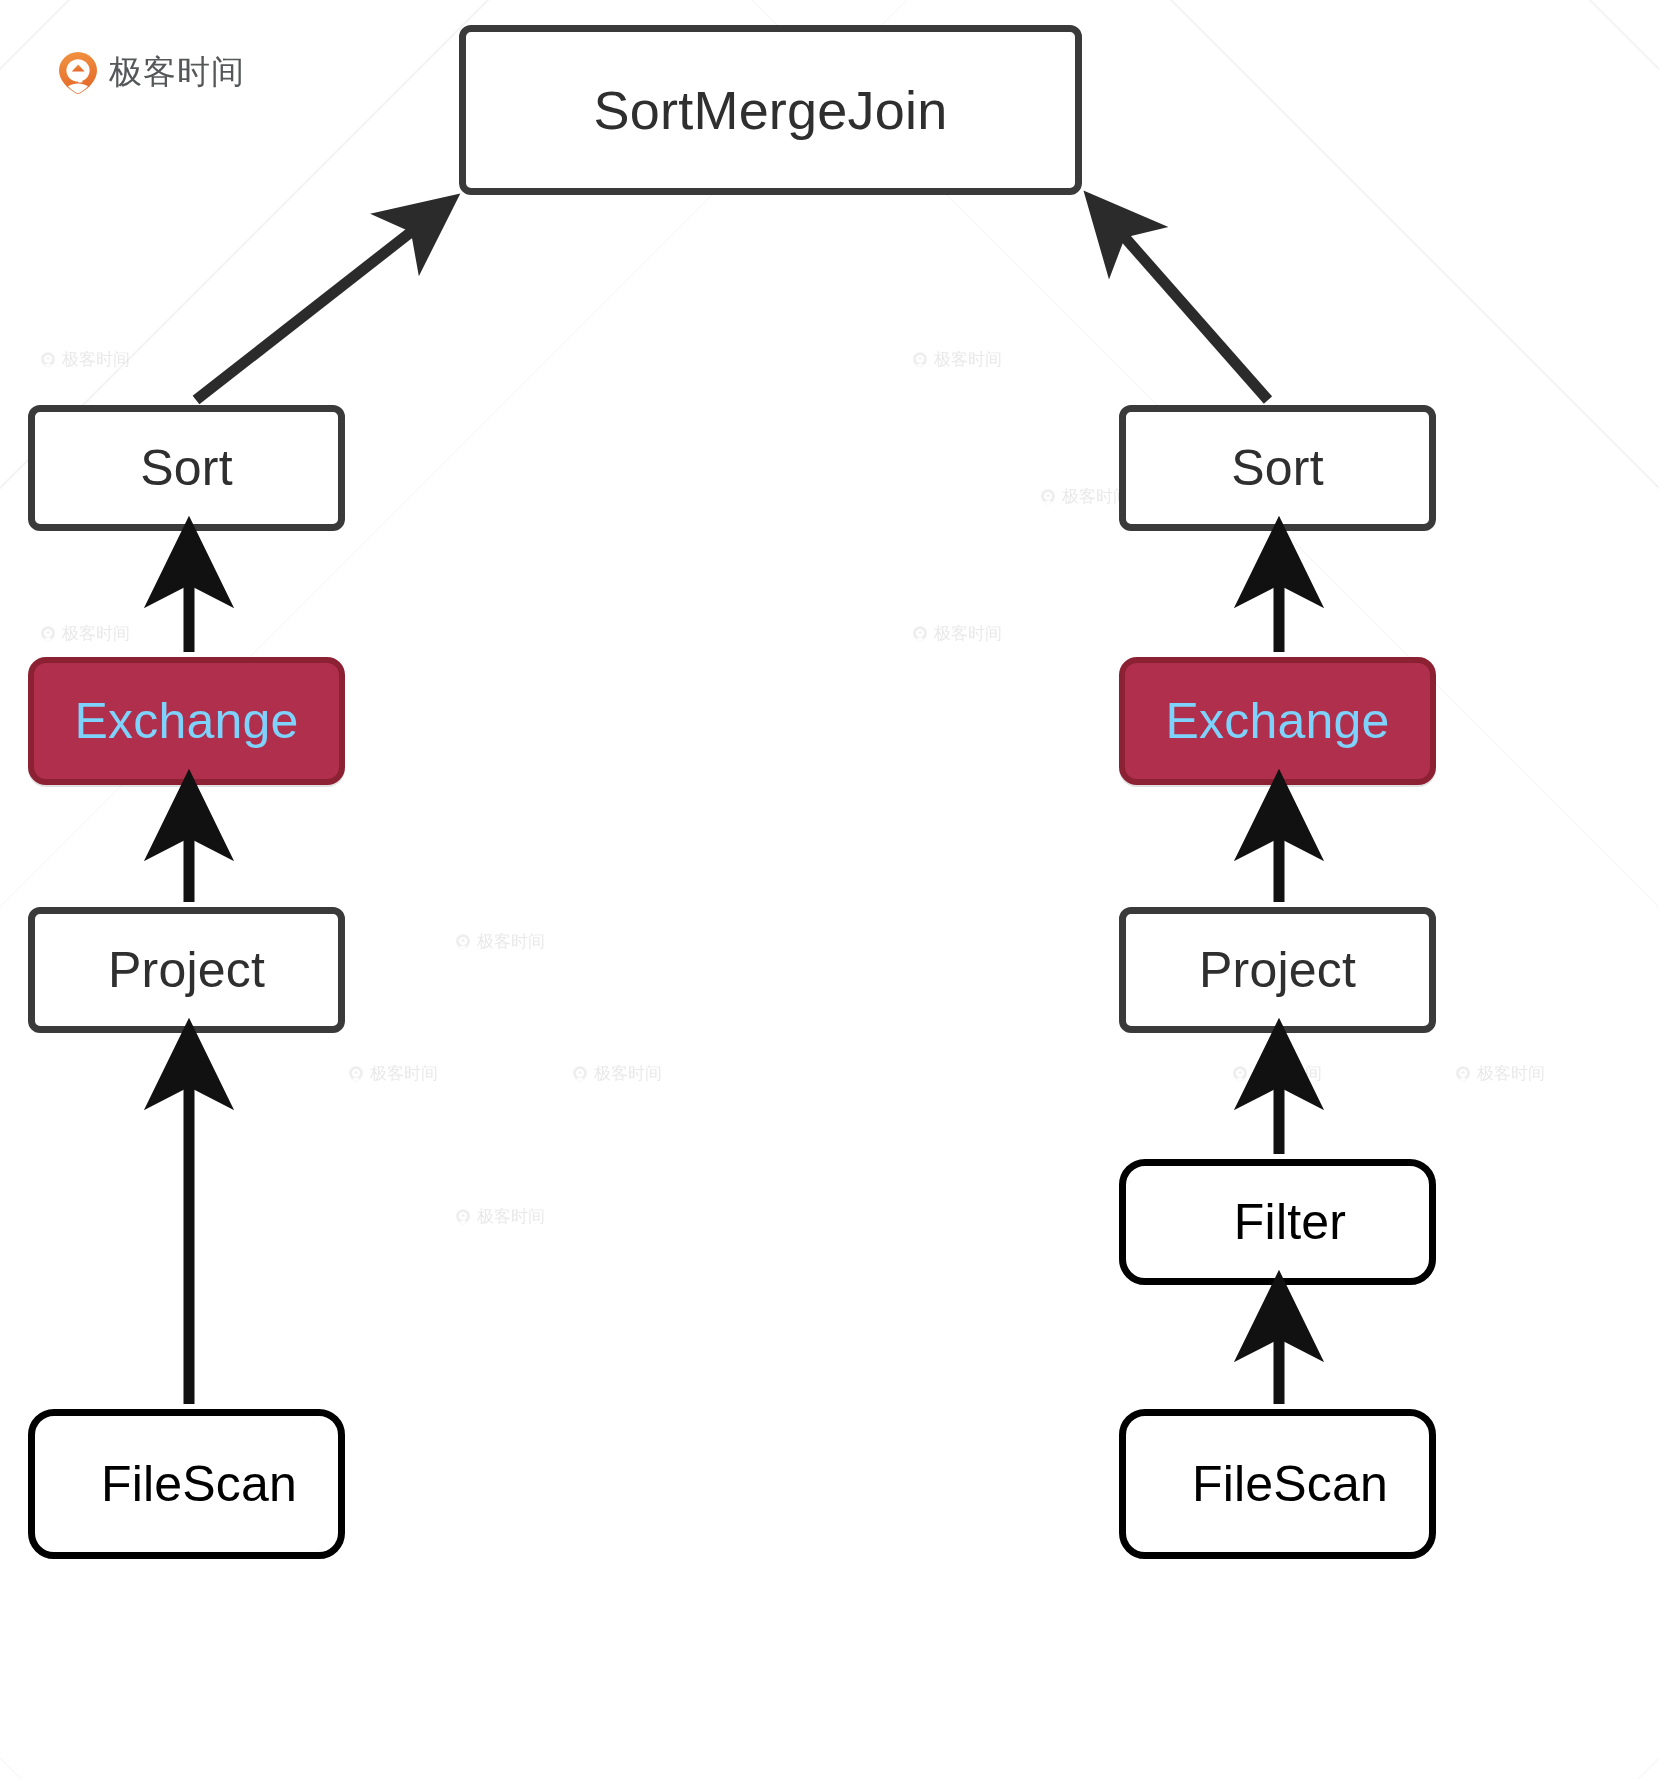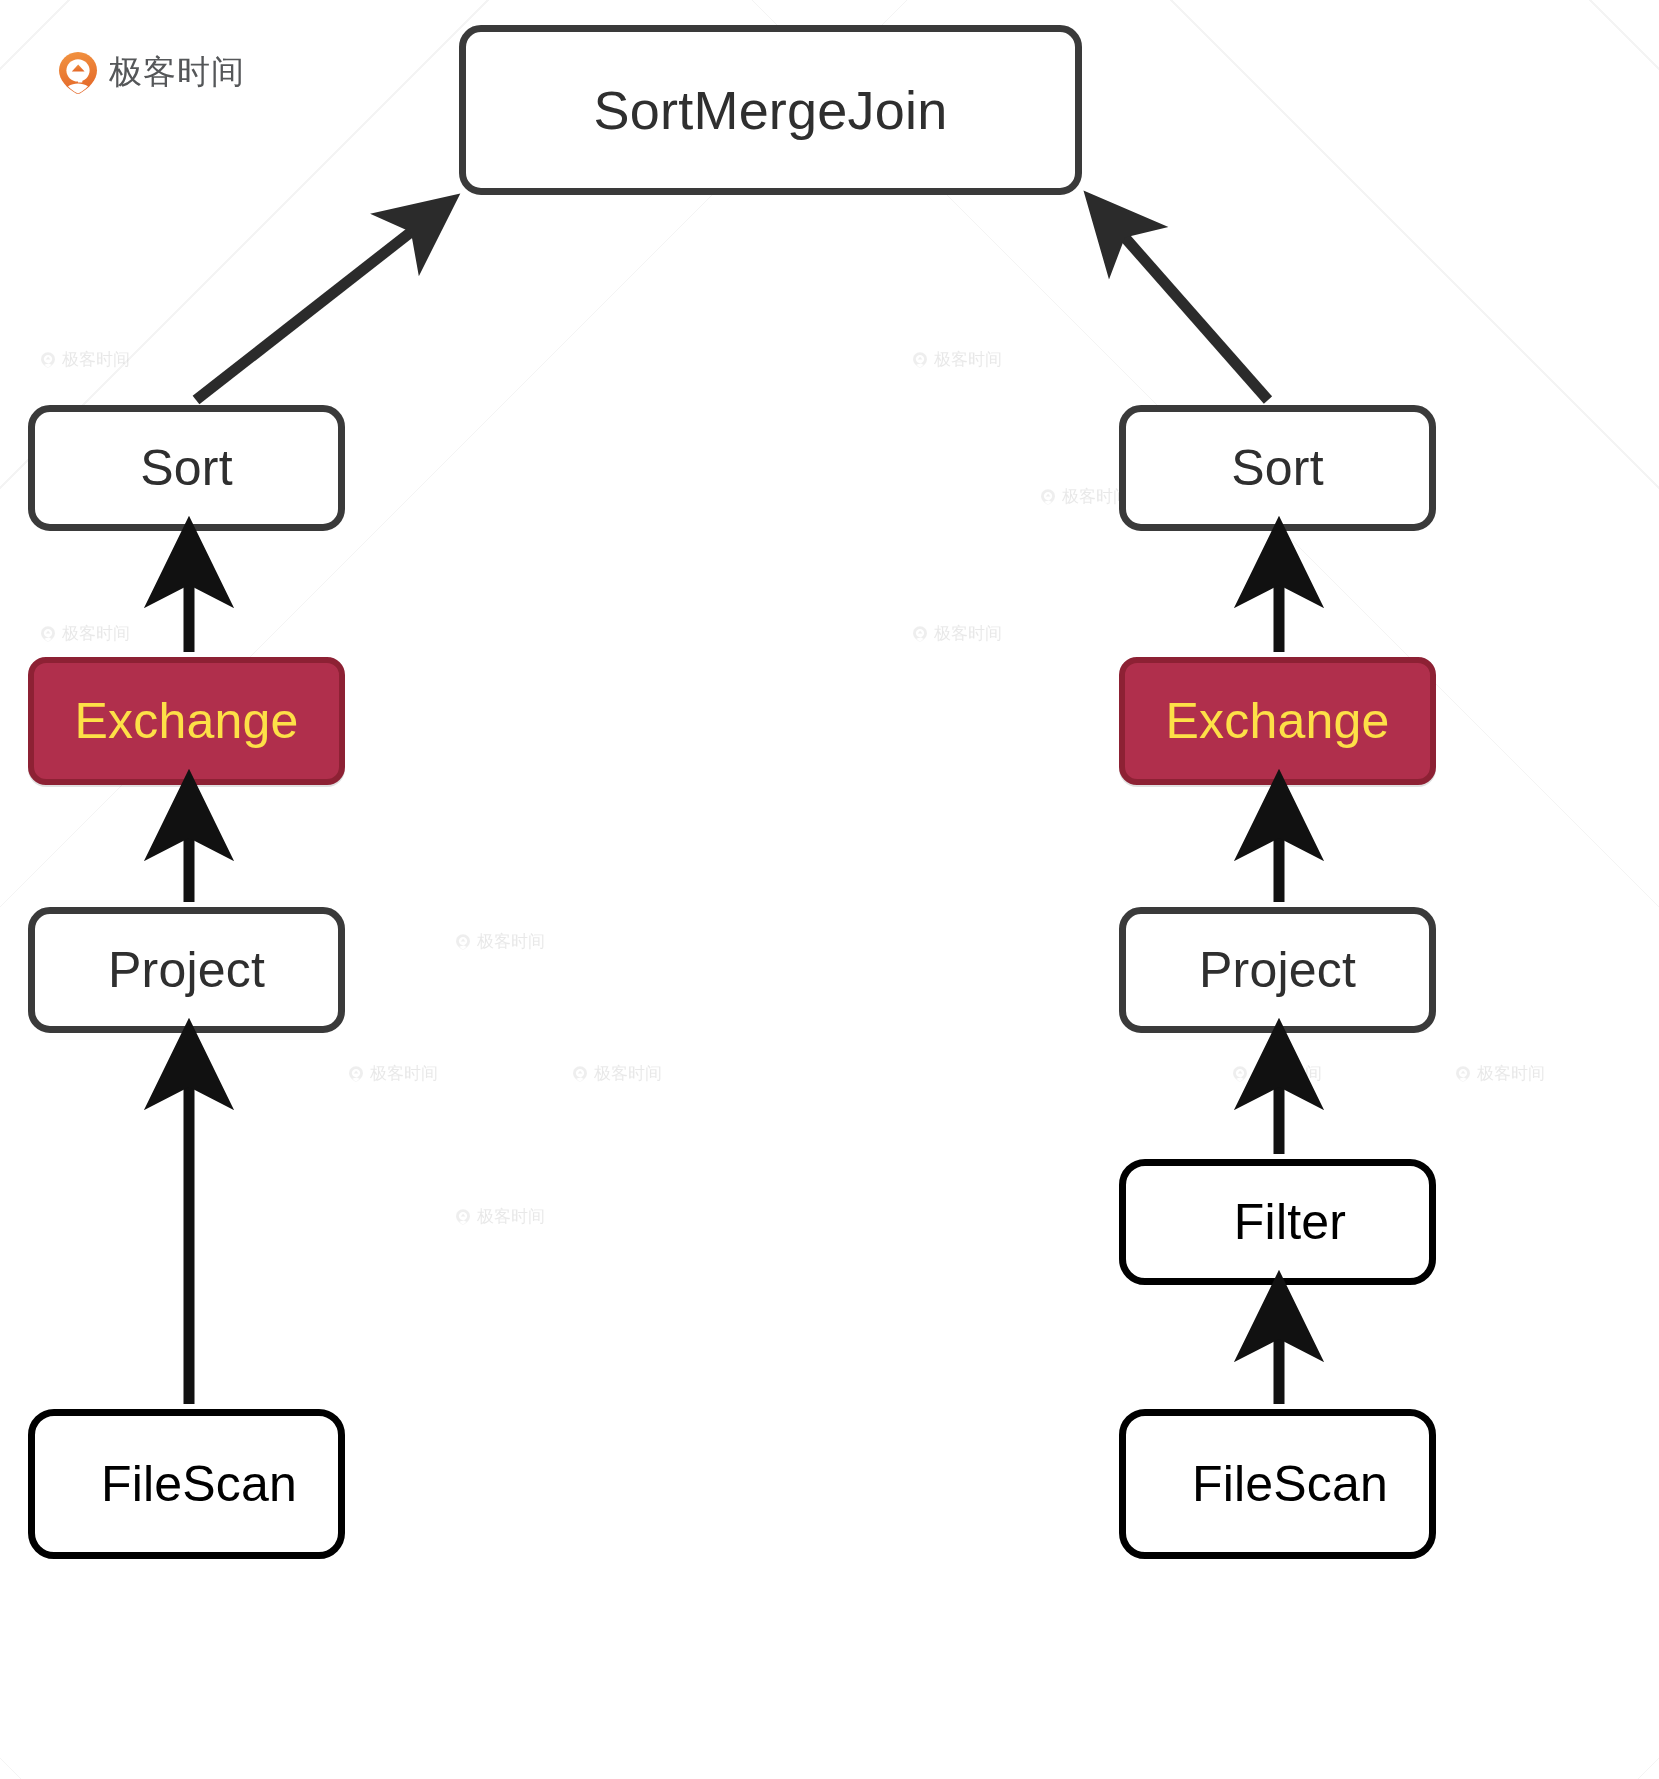--- a/index.html
+++ b/index.html
@@ -91,38 +91,38 @@
     inset: 0;
     z-index: 2;
   }
   .node {
     position: absolute;
     box-sizing: border-box;
     display: flex;
     align-items: center;
     justify-content: center;
     background: #ffffff;
-    border-radius: 22px;
+    border-radius: 12px;
     font-family: "Liberation Sans", sans-serif;
     letter-spacing: 0.2px;
   }
   .node.gray {
     border: 7px solid #3a3a3a;
     color: #2f2f2f;
   }
   .node.black {
     border: 7px solid #000000;
     color: #000000;
     border-radius: 26px;
     padding-left: 25px;
   }
   .node.crimson {
     border: 6px solid #8d2134;
     background: #b02f4c;
-    color: #fde047;
+    color: #7dd3fc;
     border-radius: 18px;
     box-shadow: 0 2px 0 rgba(0,0,0,0.12);
   }
   .node-label {
     font-size: 50px;
     line-height: 1;
     font-weight: 400;
   }
   .node.big .node-label { font-size: 54px; }
 

